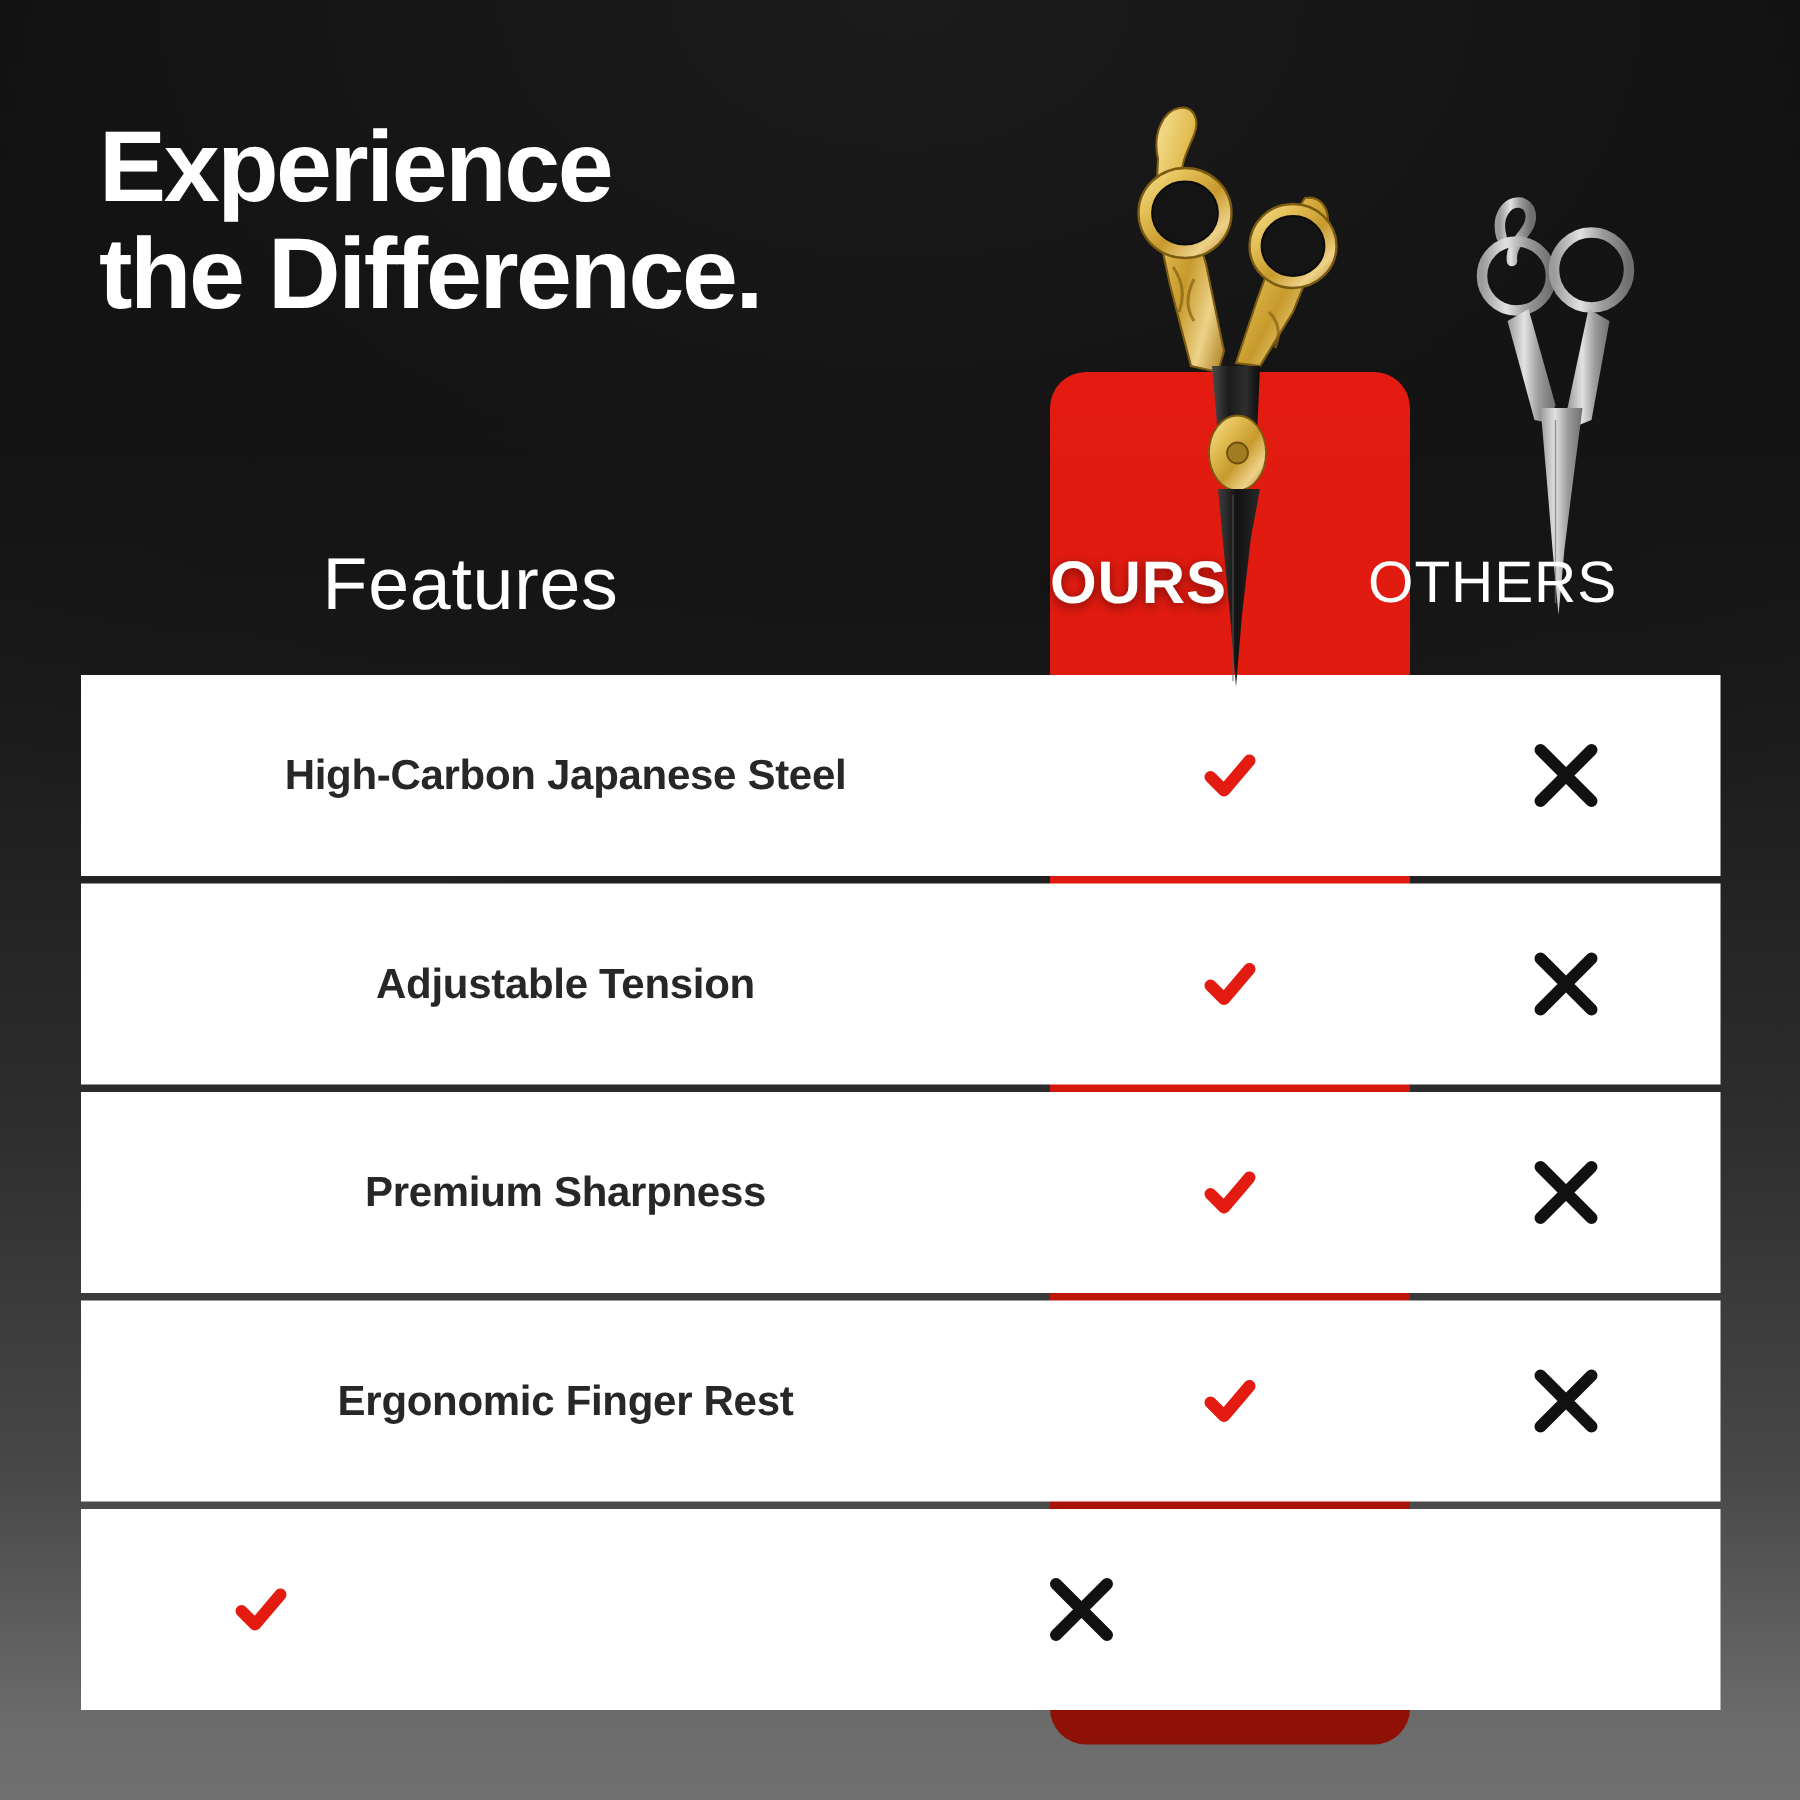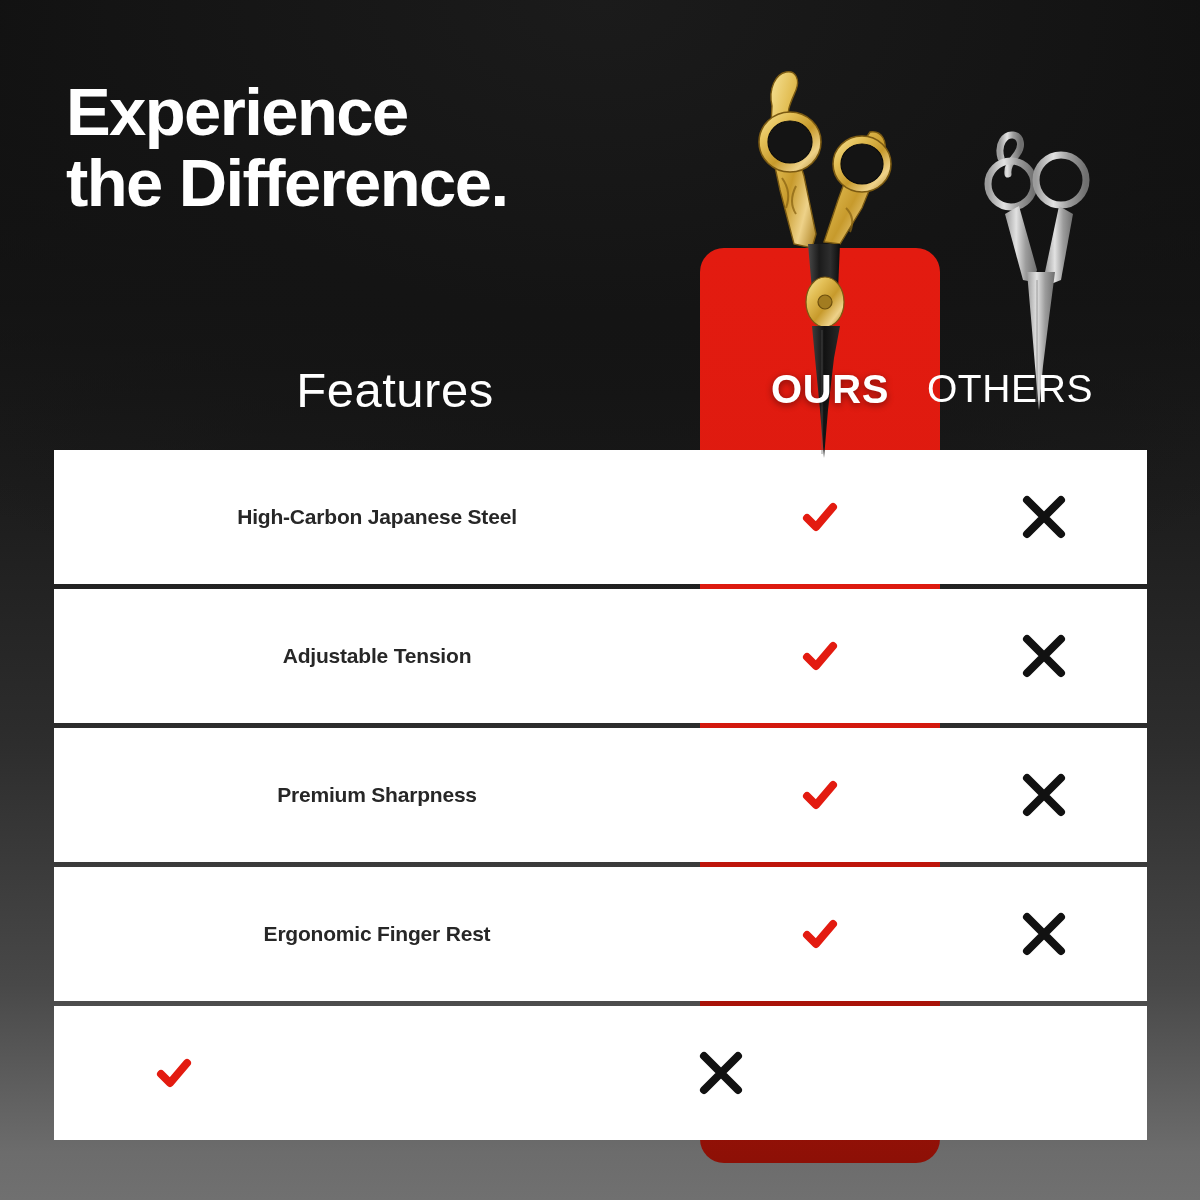--- a/index.html
+++ b/index.html
@@ -53,21 +53,20 @@
   
   .scissors { position:absolute; z-index:4; }
   #gold-scissors { left:742px; top:58px; width:156px; height:400px; }
   #gray-scissors { left:975px; top:122px; width:128px; height:290px; z-index:3; }
 
   
   .col-head {
     position:absolute;
     color:#ffffff;
     z-index:5;
-    text-align:center;
   }
   #head-features {
     left:215px; top:362px; width:360px;
     font-size:49px; font-weight:400; letter-spacing:0.5px;
   }
   #head-ours {
     left:700px; top:367px; width:260px;
     font-size:40px; font-weight:bold; letter-spacing:0.6px;
     text-shadow:0 2px 7px rgba(0,0,0,.45);
   }
@@ -90,21 +89,21 @@
     position:relative;
     height:134px;
     background:#ffffff;
     display:flex;
     align-items:center;
   }
   .cell-feature {
     width:646px;
     text-align:center;
     color:#272727;
-    font-size:21px;
+    font-size:28px;
     font-weight:bold;
     letter-spacing:-0.2px;
     padding:0 14px;
   }
   .cell-ours {
     width:240px;
     display:flex; align-items:center; justify-content:center;
   }
   .cell-others {
     flex:1;

